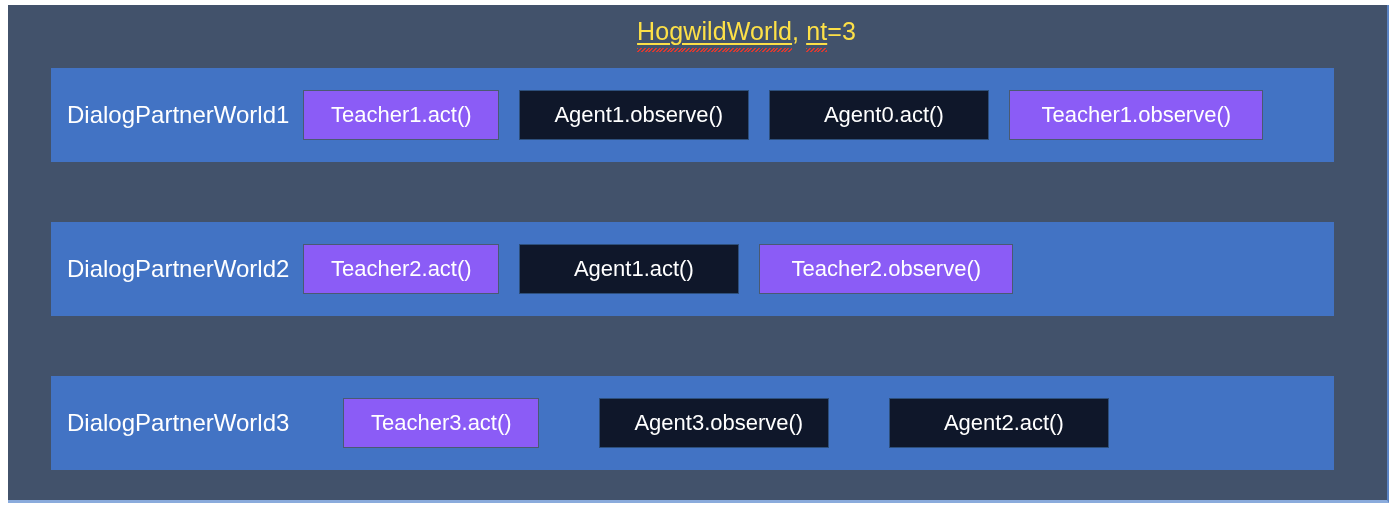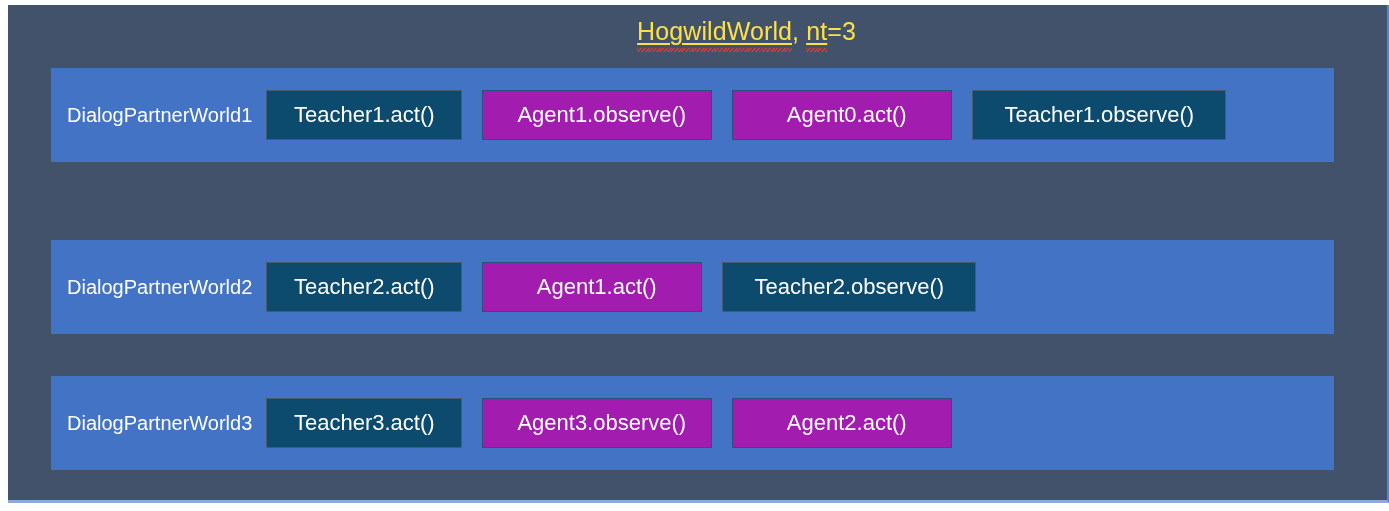--- a/index.html
+++ b/index.html
@@ -78,51 +78,51 @@
     position: absolute;
     left: 43px;
     width: 1283px;
     height: 94px;
     background: #4273c4;
     display: flex;
     align-items: center;
     box-sizing: border-box;
   }
   .world-row.r1 { top: 63px; }
-  .world-row.r2 { top: 235px; }
-  .world-row.r3 { top: 371px; }
+  .world-row.r2 { top: 217px; }
+  .world-row.r3 { top: 371px; gap: 40px; }
 
   .world-label {
     color: #ffffff;
-    font-size: 20px;
+    font-size: 24px;
     line-height: 28px;
     white-space: nowrap;
     margin-left: 16px;
     margin-right: 14px;
   }
 
   .step-box {
     height: 50px;
     box-sizing: border-box;
     display: flex;
     align-items: center;
     justify-content: center;
     color: #ffffff;
     font-size: 22px;
     line-height: 24px;
     white-space: nowrap;
     border: 1.5px solid #3b4a63;
     margin-right: 20px;
   }
   .step-box.green {
-    background: #0c4a6e;
+    background: #8b5cf6;
     border-color: #4a5a72;
   }
   .step-box.cyan {
-    background: #a21caf;
+    background: #0f172a;
     border-color: #2d4f7c;
     padding-left: 9px;
   }
   .step-box.w-teacher-act   { width: 196px; }
   .step-box.w-agent-observe { width: 230px; }
   .step-box.w-agent-act     { width: 220px; }
   .step-box.w-teacher-obs   { width: 254px; margin-right: 14px; }
 </style>
 </head>
 <body>

